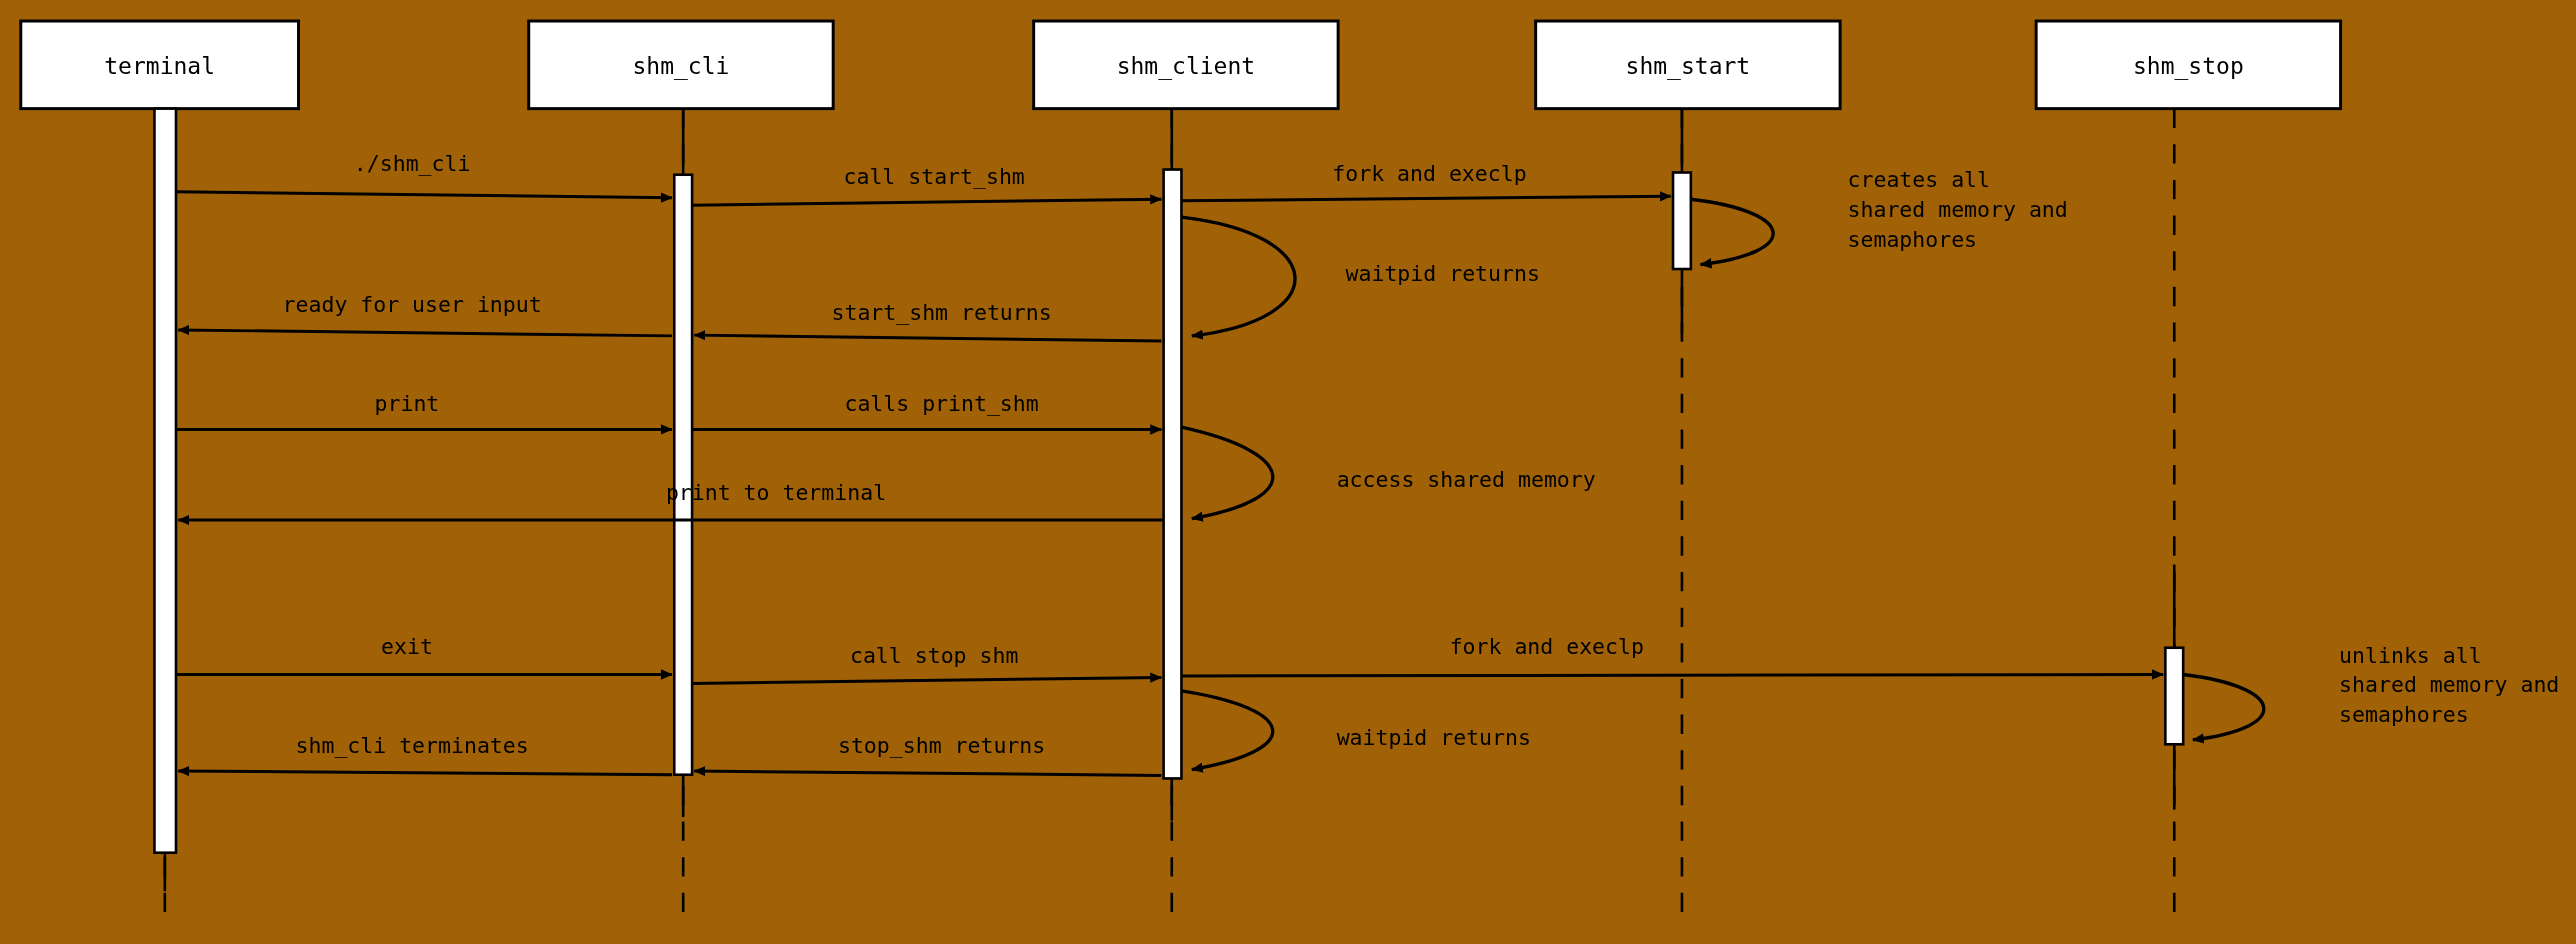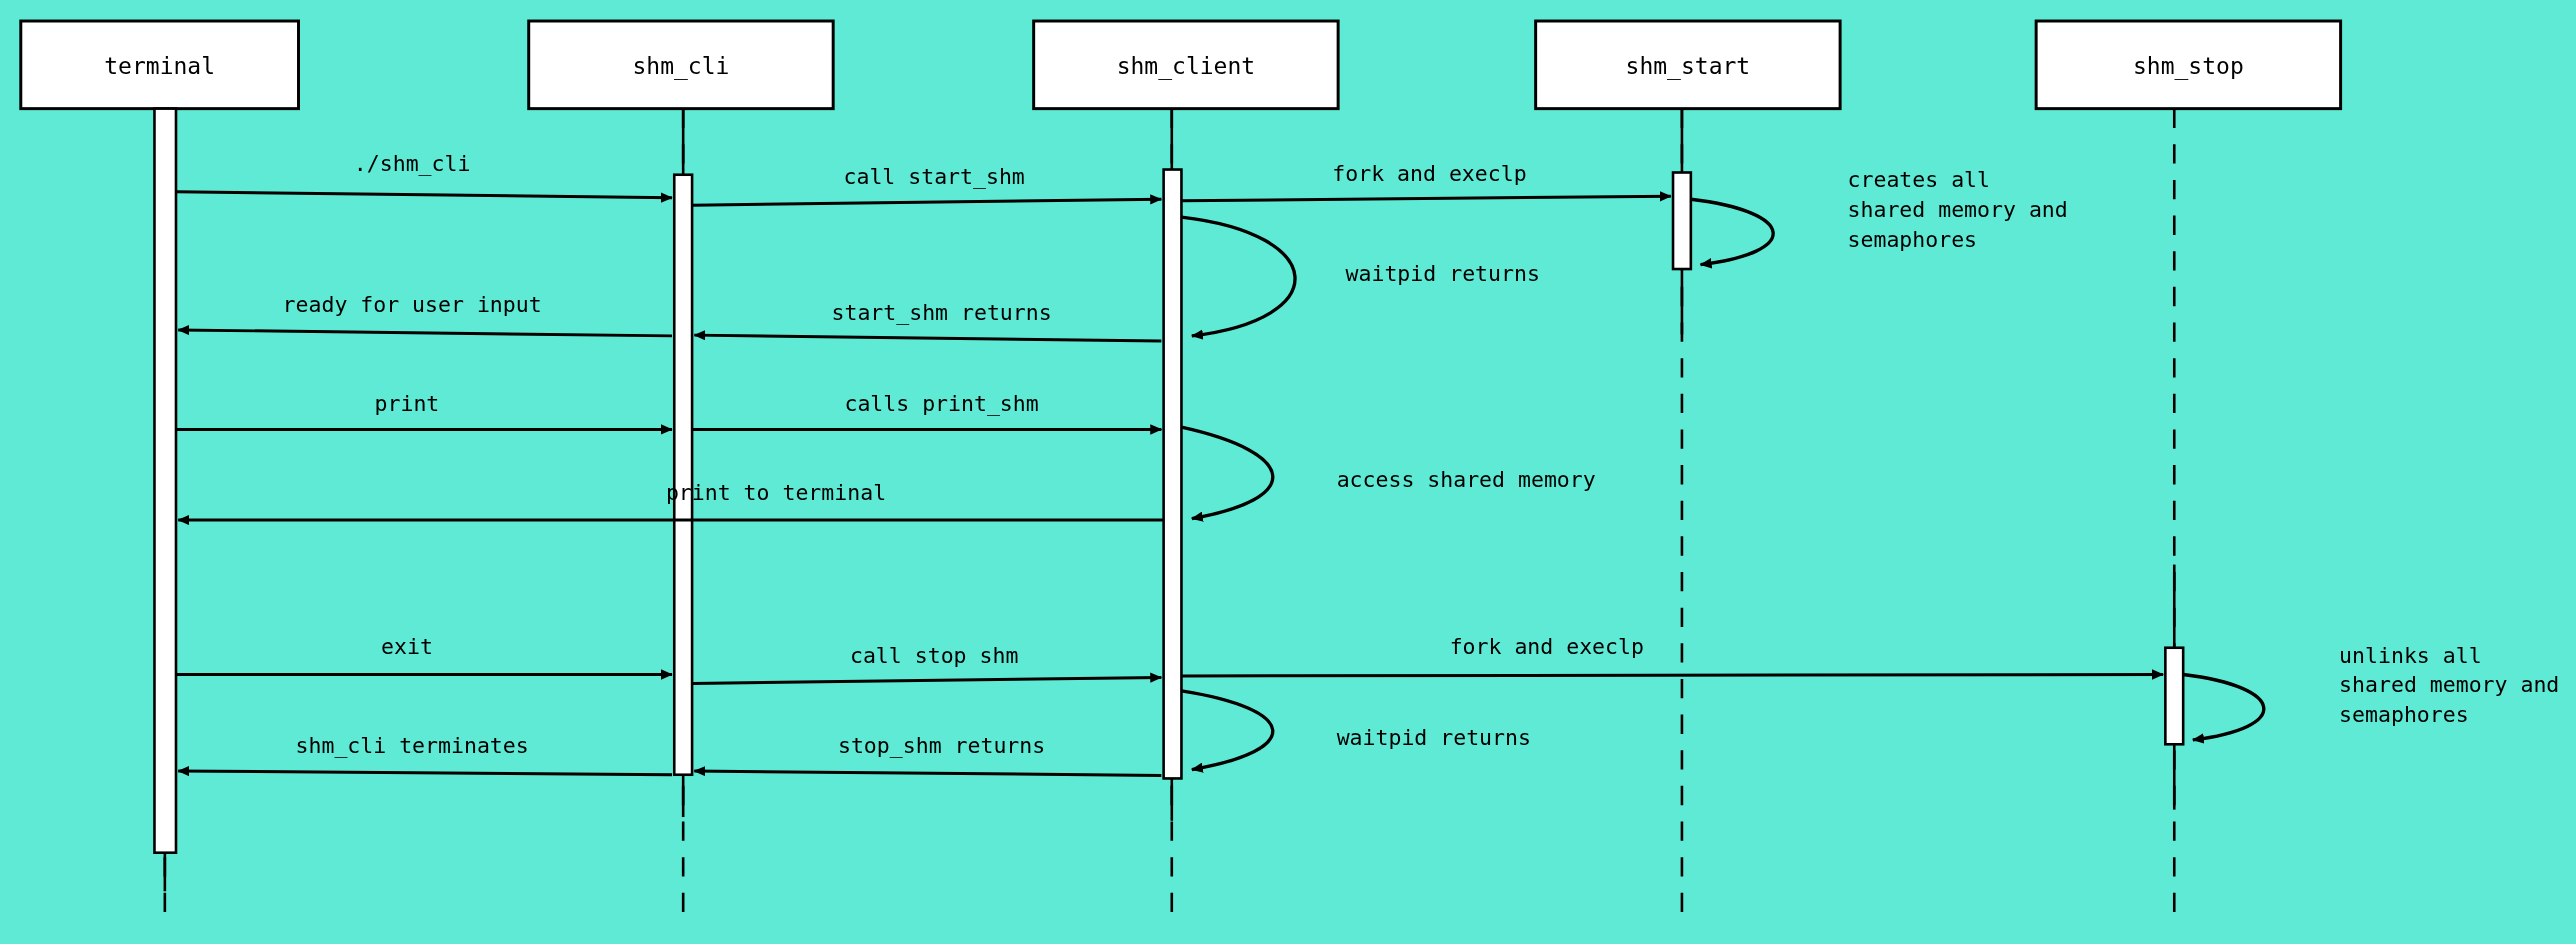--- a/index.html
+++ b/index.html
@@ -8,21 +8,21 @@
     padding: 0;
     background: #ffffff;
   }
   body {
     font-family: "DejaVu Sans Mono", "Liberation Mono", monospace;
   }
   #diagram-root {
     position: relative;
     width: 2576px;
     height: 945px;
-    background: #5eead4;
+    background: #a16207;
     overflow: hidden;
   }
   svg#seq-svg {
     display: block;
     width: 2576px;
     height: 945px;
   }
   .lifeline-box rect {
     fill: #ffffff;
     stroke: #000000;

